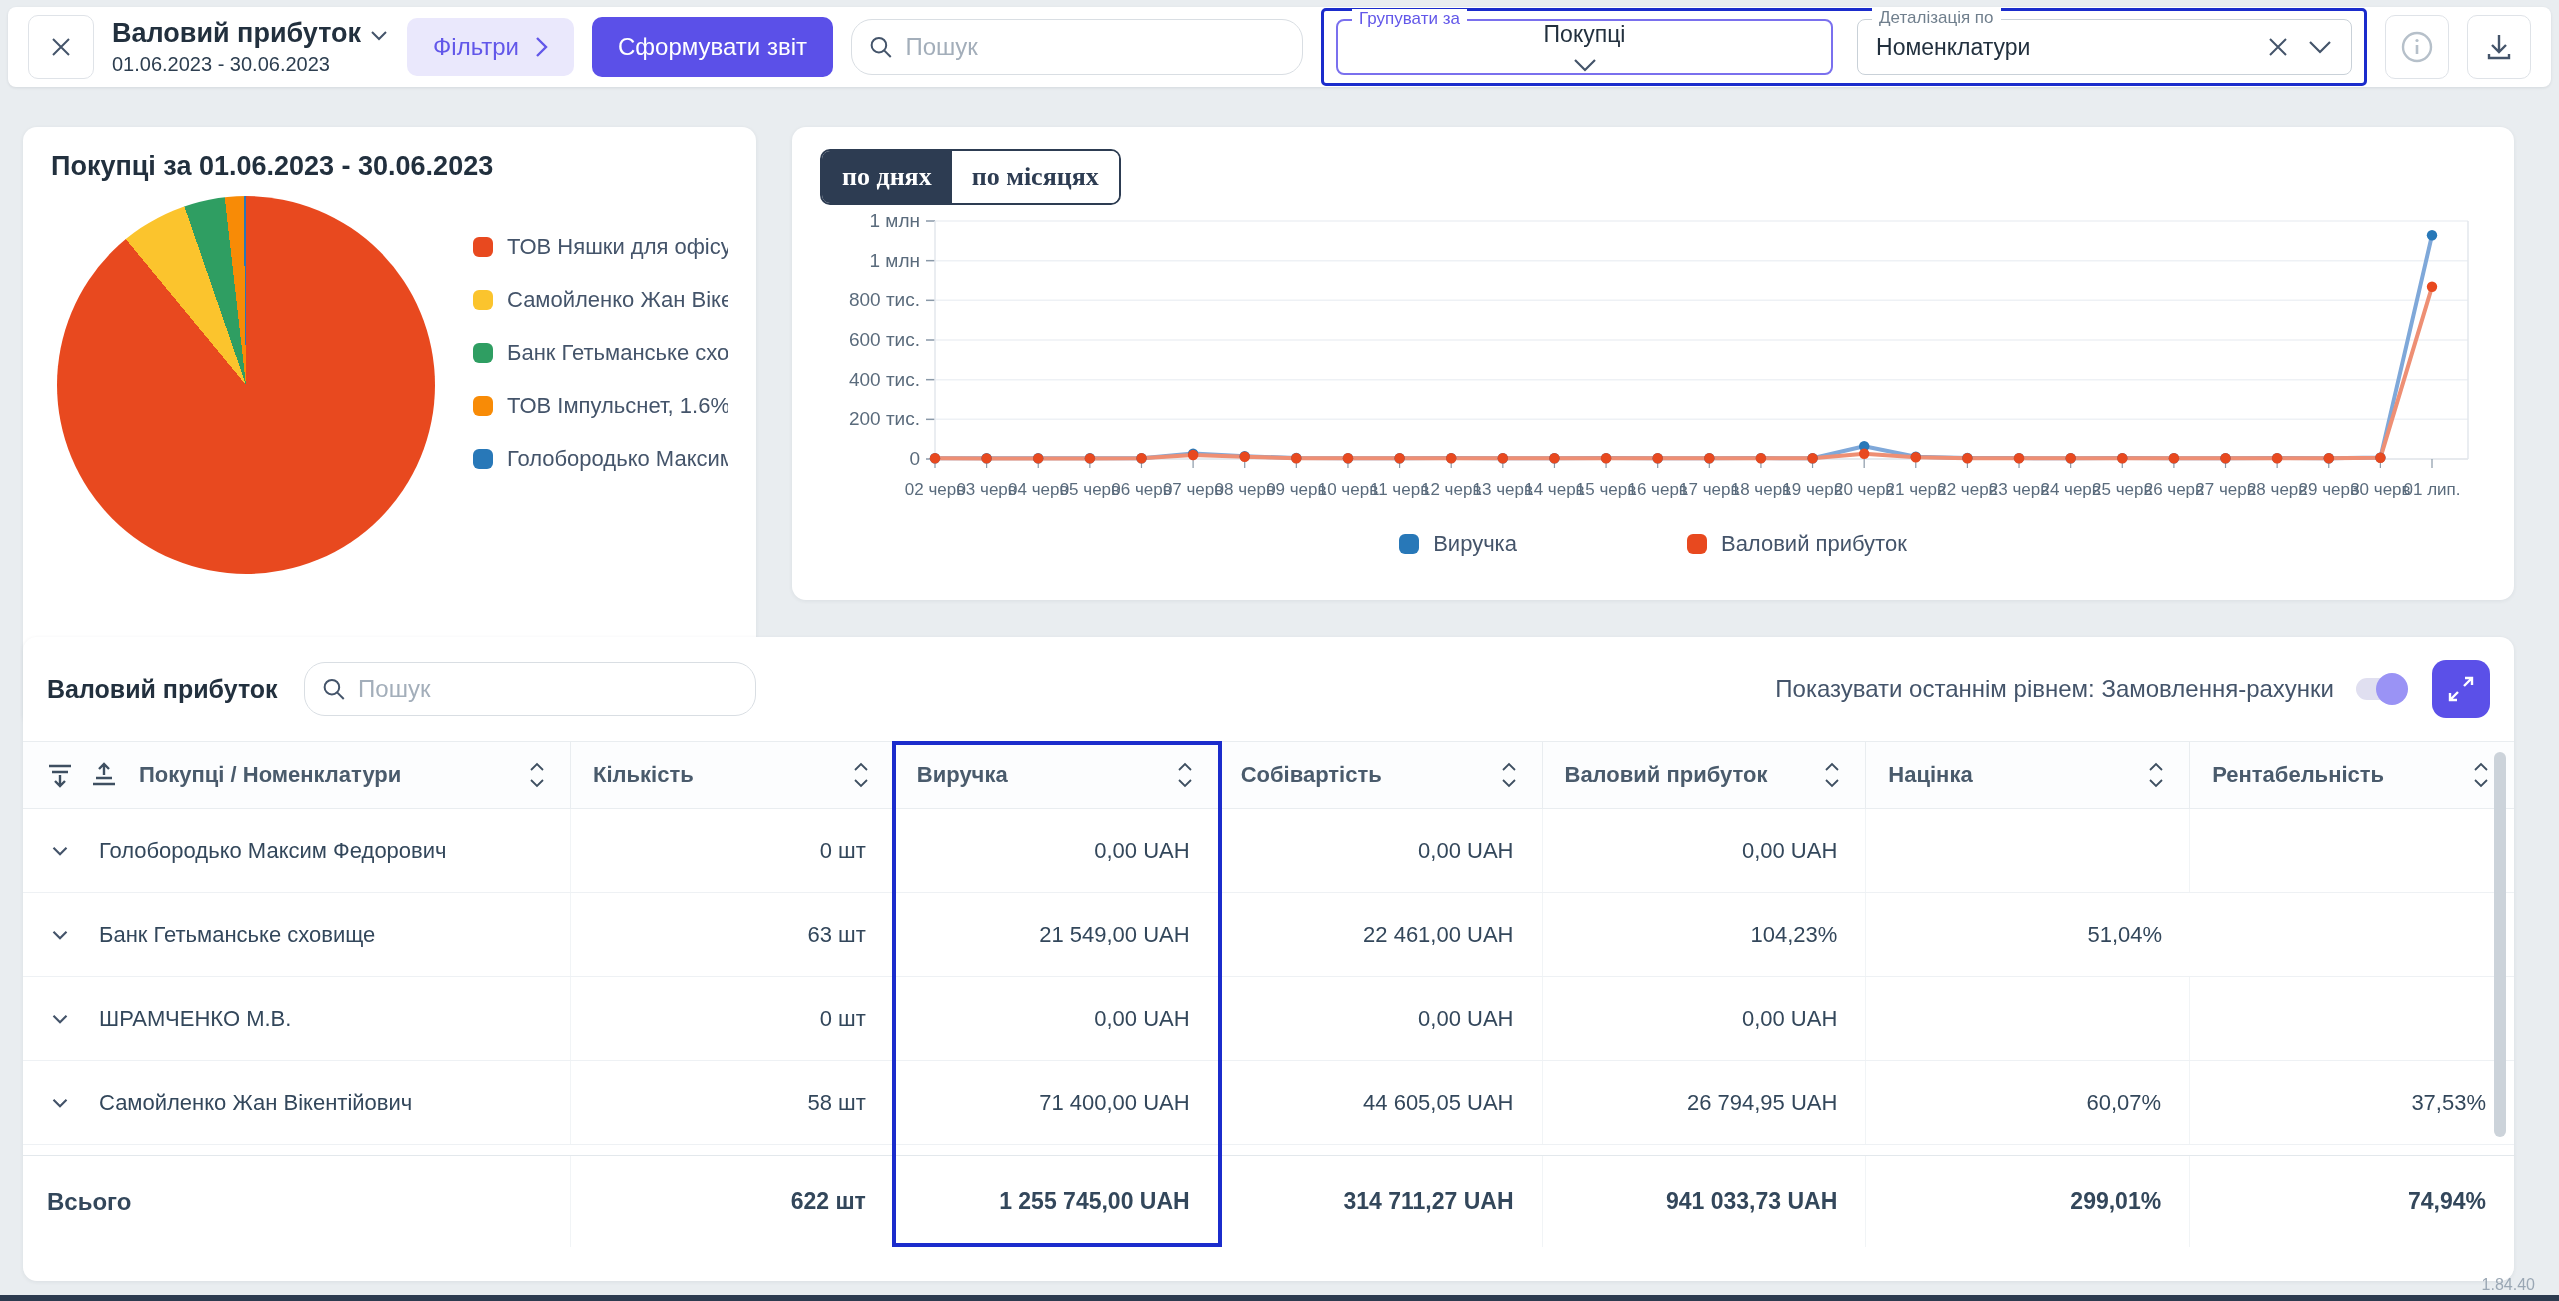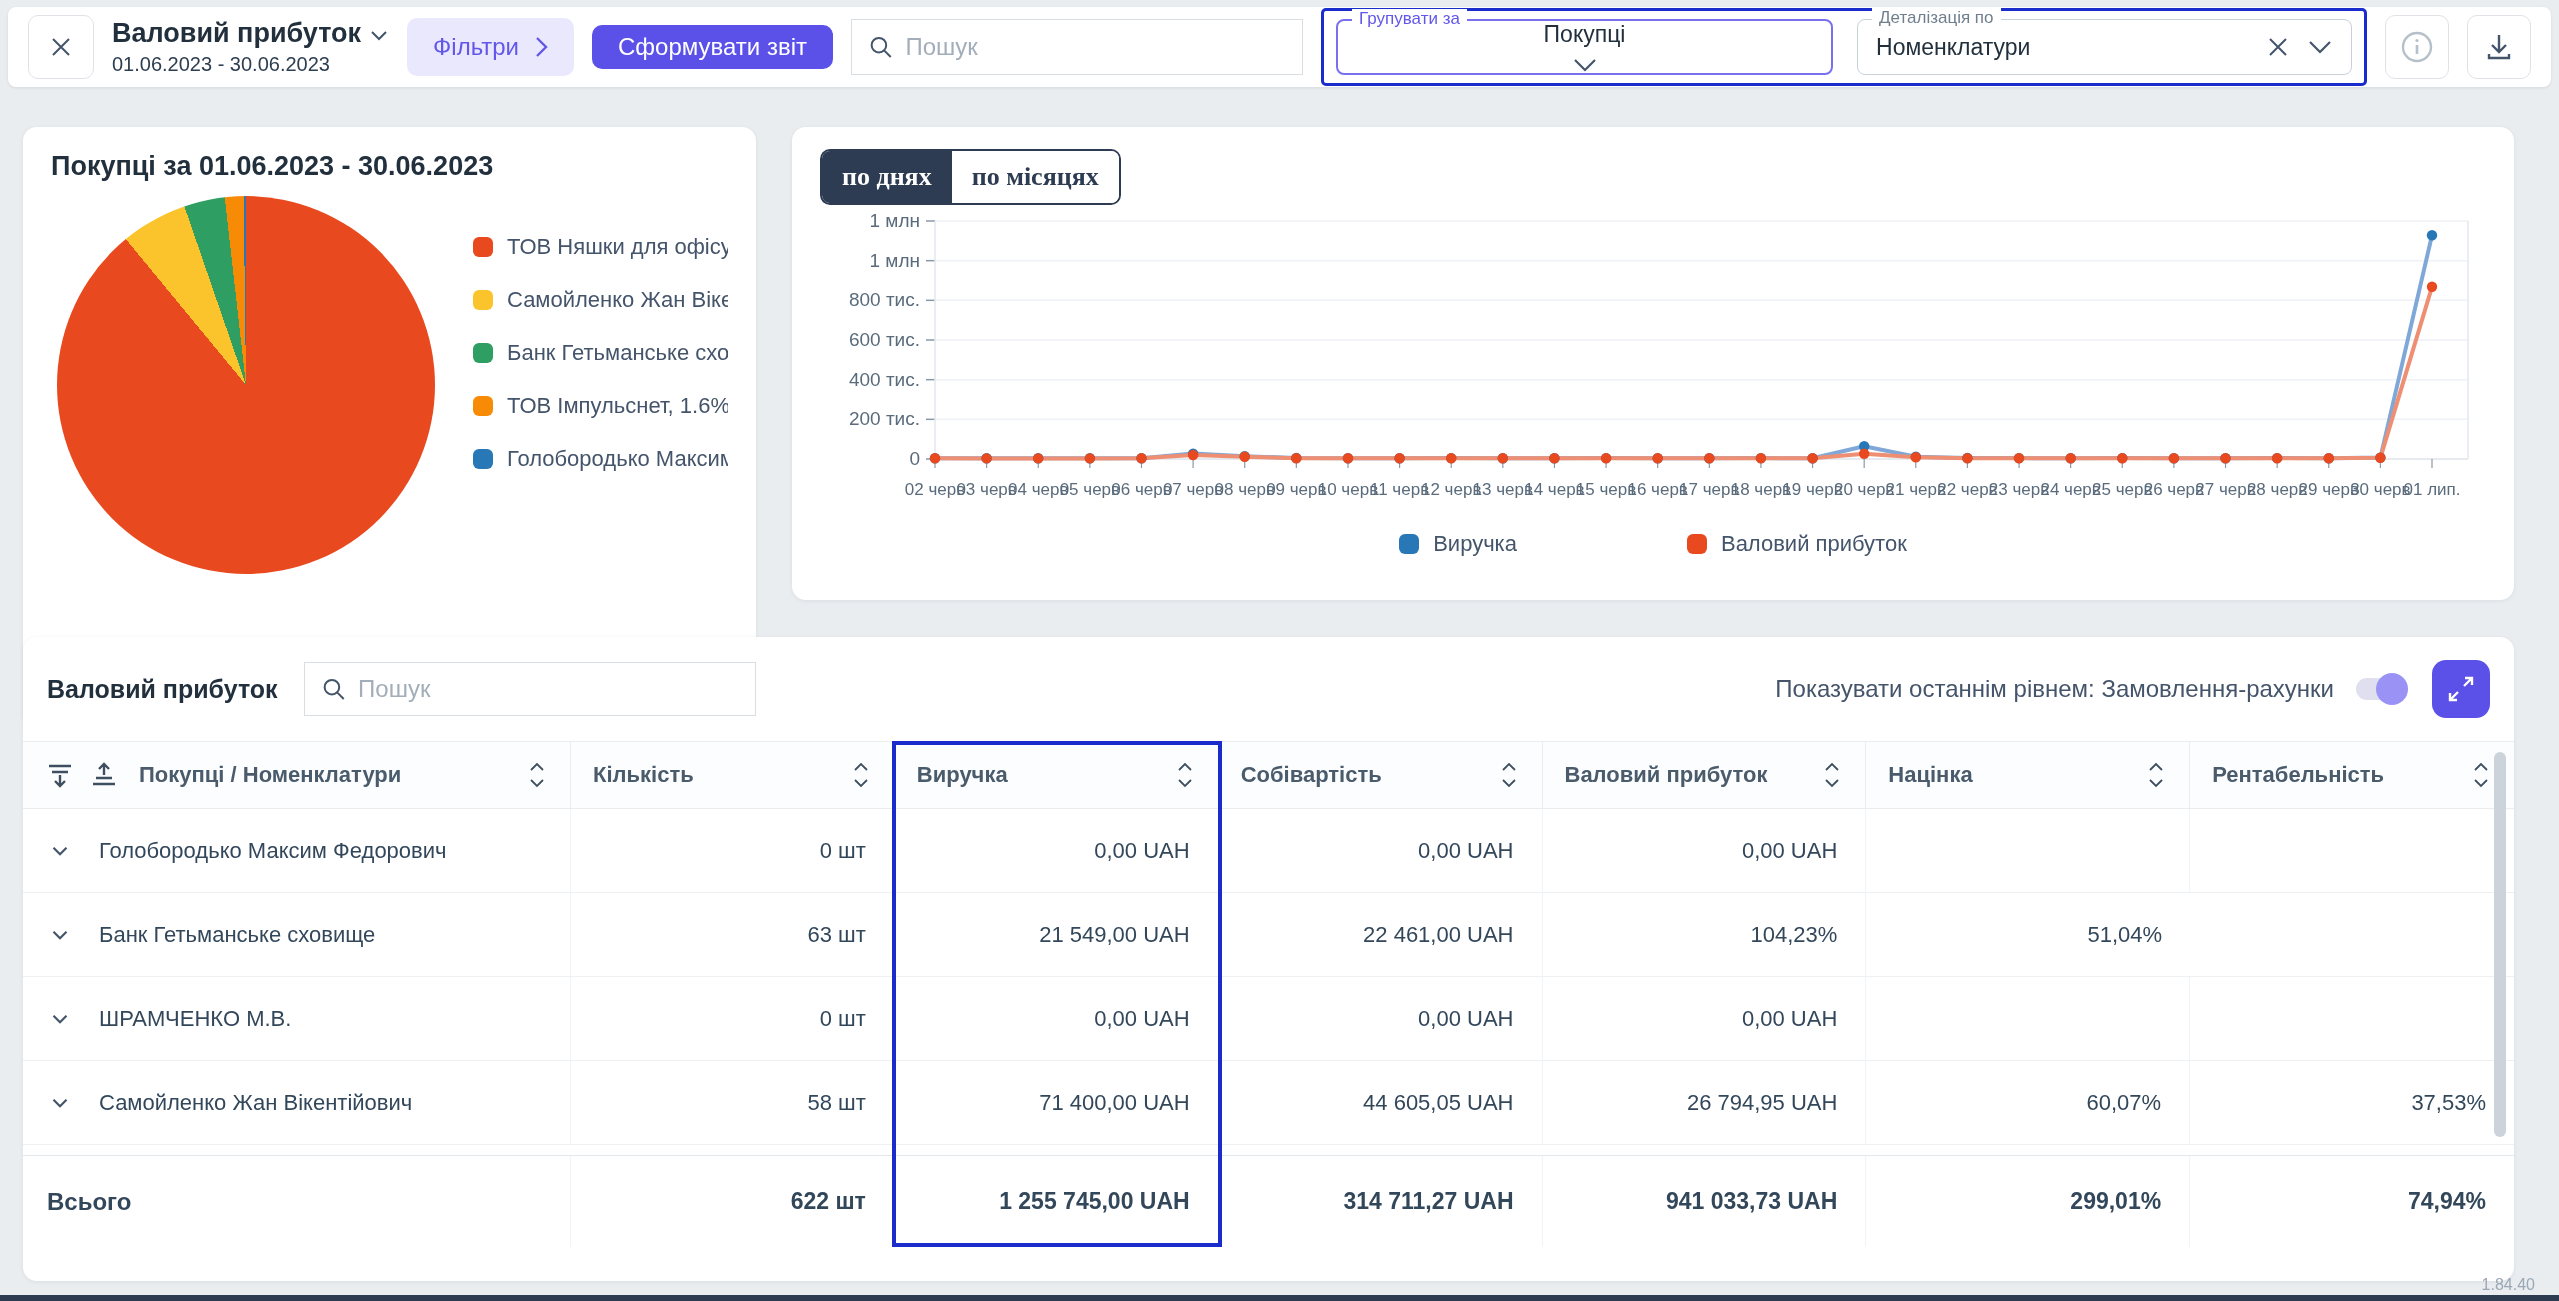--- a/index.html
+++ b/index.html
@@ -25,25 +25,25 @@
   }
   .title-block { line-height:1.25; white-space:nowrap; }
   .title-row { font-size:27px; font-weight:bold; color:#22303e; display:flex; align-items:center; gap:8px; }
   .title-row svg { margin-top:4px; }
   .date-range { font-size:20px; color:#2d3e50; margin-top:2px; }
   .btn-filters {
     background:#eae8fc; color:#6257e9; border:none; border-radius:10px; height:58px; padding:0 26px;
     font-size:24px; font-family:inherit; display:flex; align-items:center; gap:16px; cursor:pointer;
   }
   .btn-generate {
-    background:#5b50e8; color:#fff; border:none; border-radius:10px; height:44px; padding:0 26px;
+    background:#5b50e8; color:#fff; border:none; border-radius:10px; height:60px; padding:0 26px;
     font-size:24px; font-family:inherit; cursor:pointer;
   }
   .searchbox {
-    display:flex; align-items:center; gap:12px; border:1px solid #d9dee3; border-radius:0;
+    display:flex; align-items:center; gap:12px; border:1px solid #d9dee3; border-radius:21px;
     height:56px; padding:0 16px; background:#fff;
   }
   .searchbox input {
     border:none; outline:none; font-size:24px; font-family:inherit; color:#2d3e50; width:100%; background:transparent;
   }
   .searchbox input::placeholder { color:#a3aeba; }
   .topbar .searchbox { width:452px; }
   .select-group {
     flex:1; display:flex; gap:24px; border:3px solid #1b2ccc; border-radius:5px;
     padding:9px 12px; align-items:center; height:78px;

